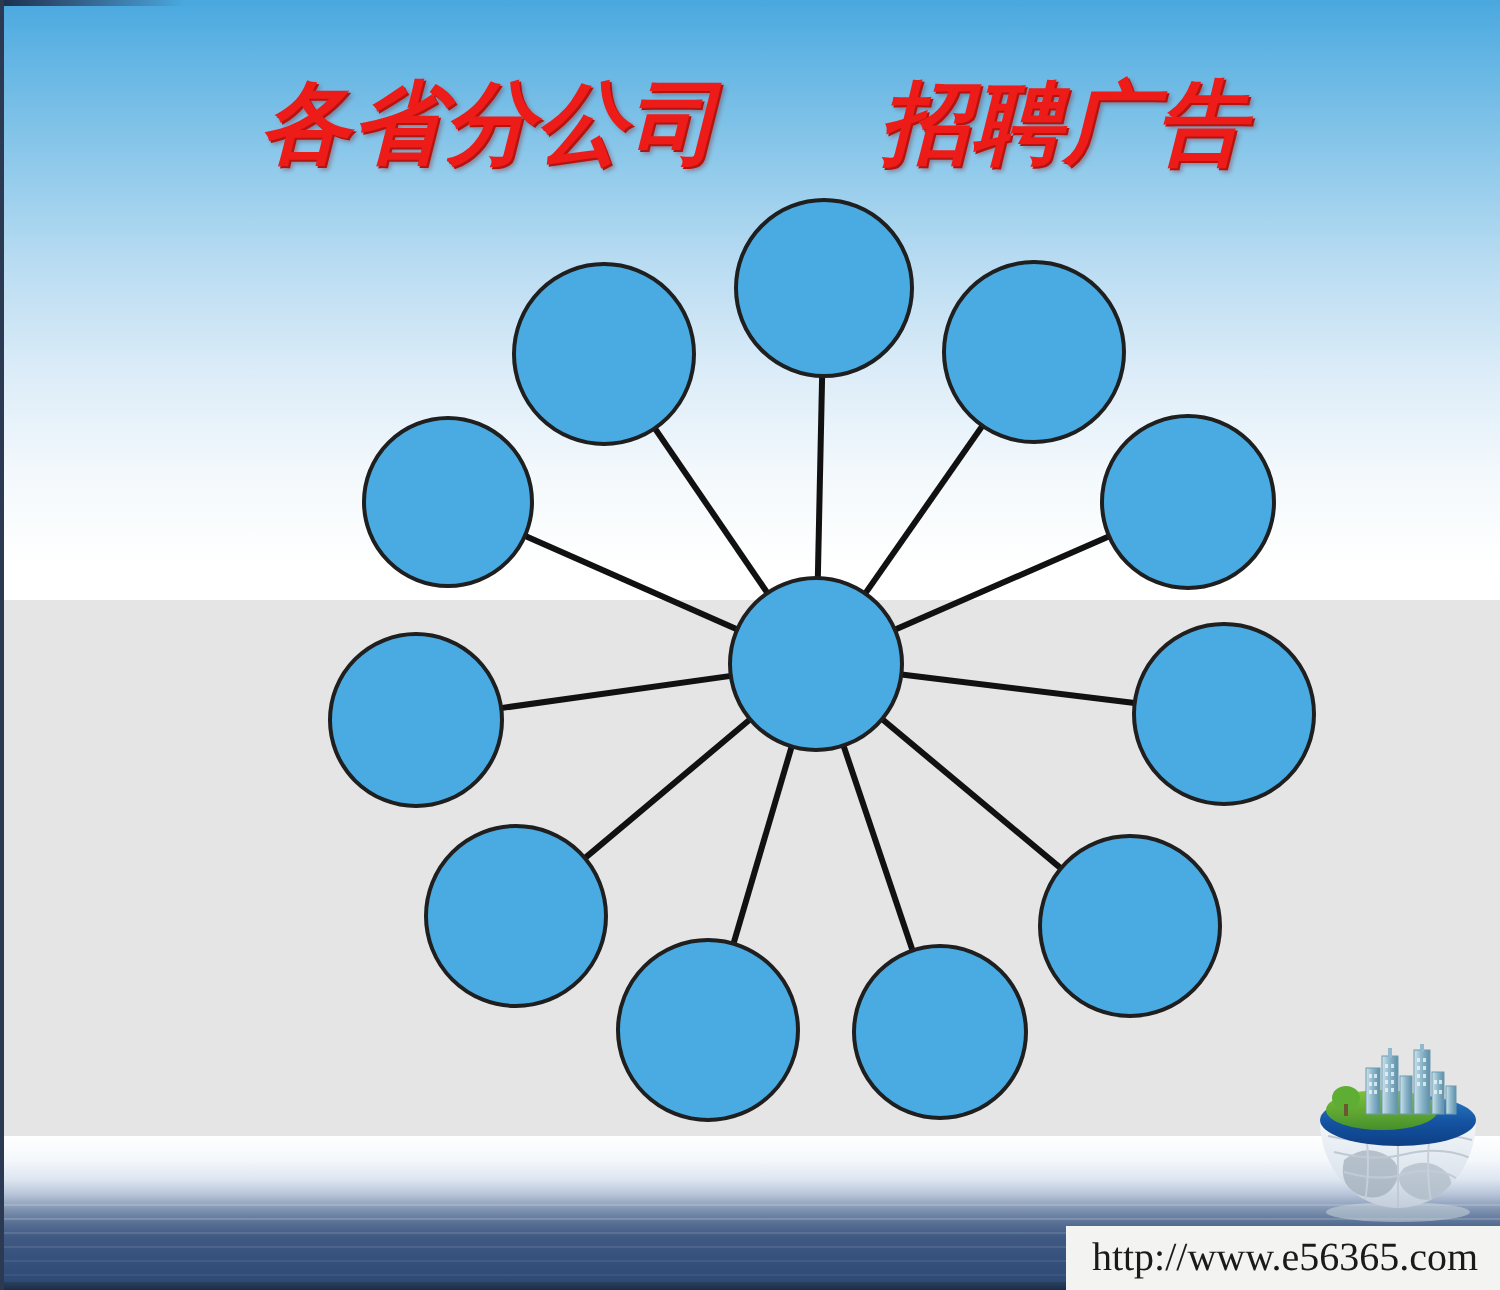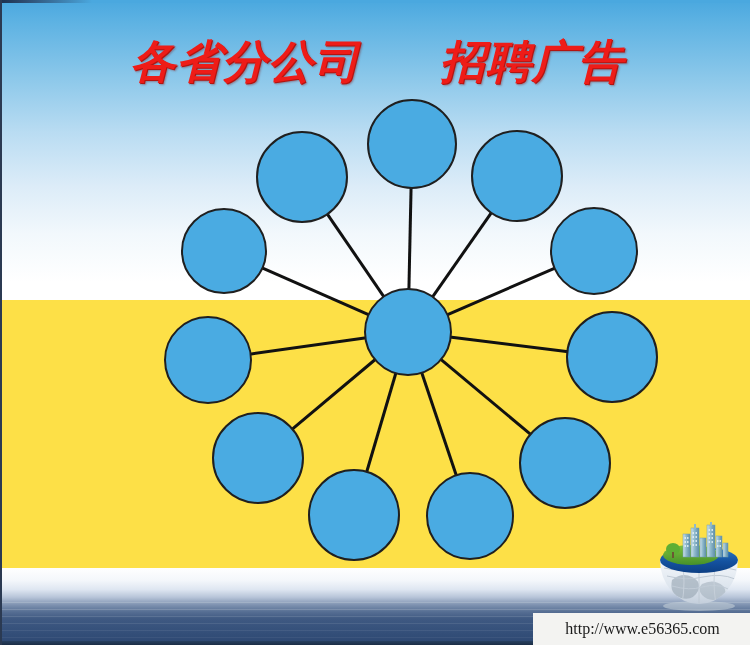--- a/index.html
+++ b/index.html
@@ -5,21 +5,21 @@
   html, body {
     margin: 0;
     padding: 0;
     background: #ffffff;
   }
   #page {
     position: relative;
     width: 750px;
     height: 645px;
     overflow: hidden;
-    background: #fde047;
+    background: #e5e5e5;
     font-family: "Liberation Sans", sans-serif;
     border-left: 2px solid #2b3a52;
     box-sizing: border-box;
   }
 
   
   #sky {
     position: absolute;
     left: 0; top: 0;
     width: 750px;
@@ -127,21 +127,21 @@
     top: 613px;
     width: 219px;
     height: 32px;
     background: #f3f3f1;
     display: flex;
     align-items: center;
     justify-content: center;
   }
   #url-text {
     font-family: "Liberation Serif", "DejaVu Serif", serif;
-    font-size: 16px;
+    font-size: 20px;
     color: #1a1a1a;
     letter-spacing: 0px;
     white-space: nowrap;
   }
 </style>
 </head>
 <body>
 
 <div id="page">
 

